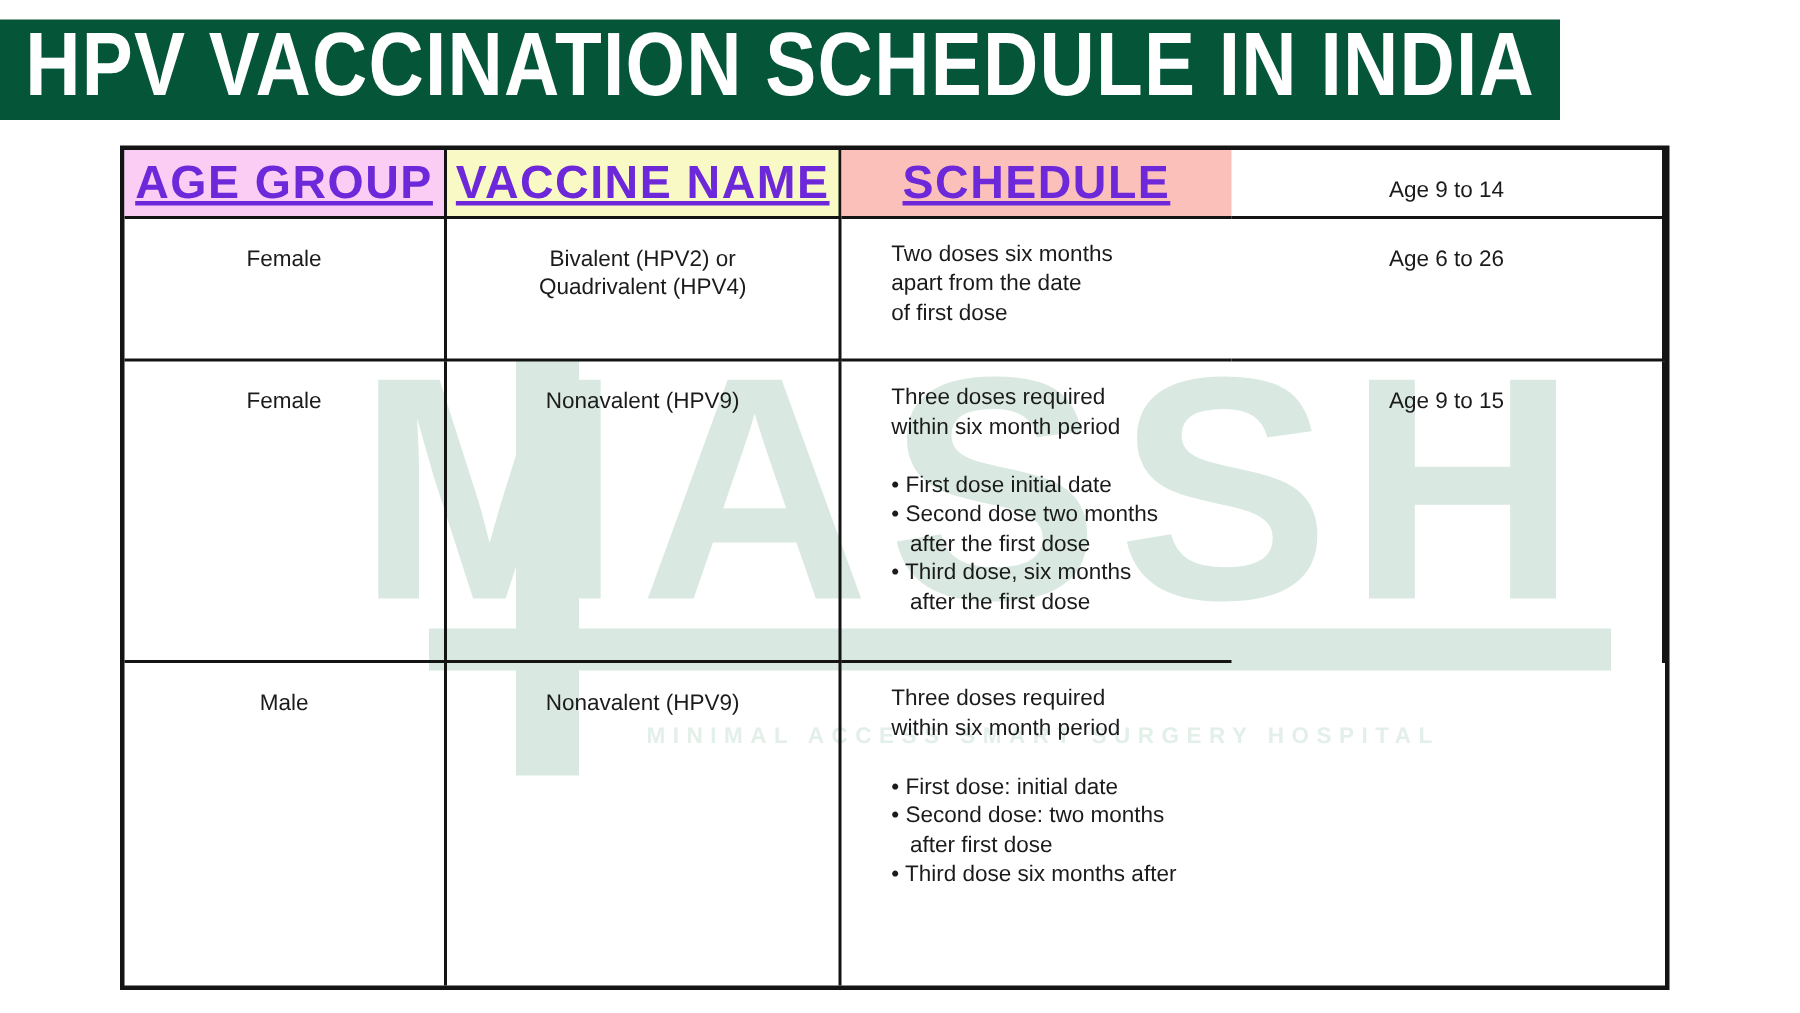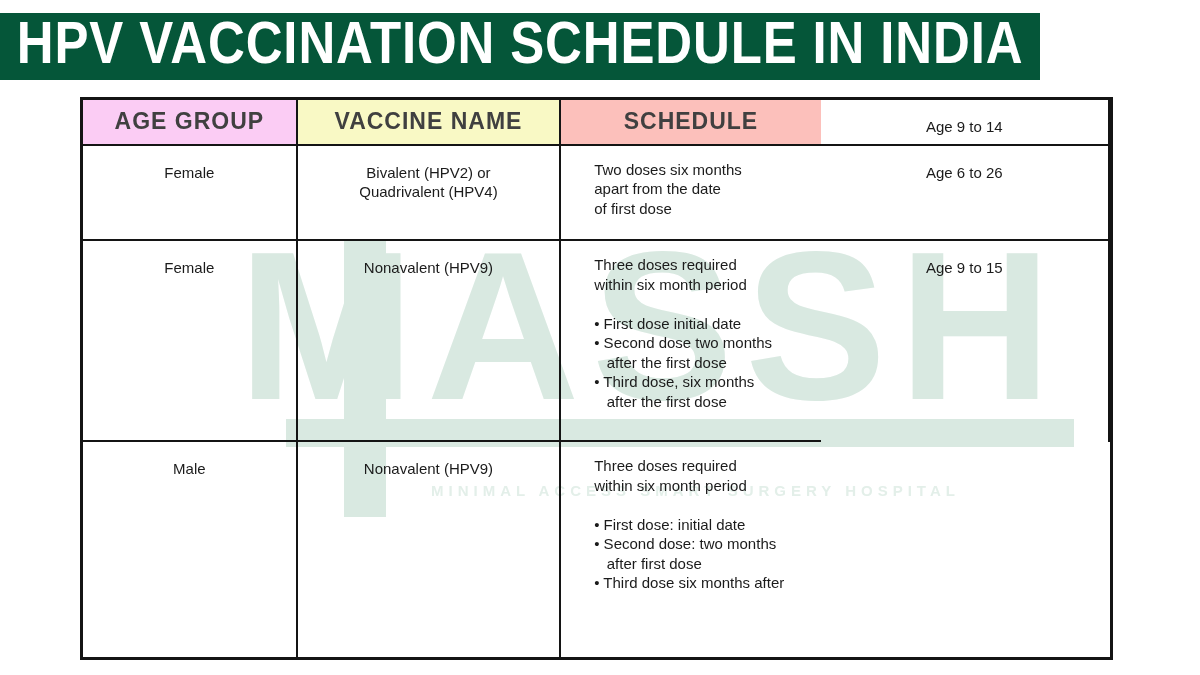--- a/index.html
+++ b/index.html
@@ -38,21 +38,21 @@
     border:3px solid #141414;box-sizing:border-box;background:transparent;
   }
   .cell{
     border-right:2px solid #141414;border-bottom:2px solid #141414;
     box-sizing:border-box;background:transparent;
   }
   .cell.last-col{border-right:none;}
   .cell.last-row{border-bottom:none;}
   .hcell{
     display:flex;align-items:center;justify-content:center;
-    font-weight:bold;font-size:23px;letter-spacing:1px;color:#404040;
+    font-weight:bold;font-size:31px;letter-spacing:1px;color:#6d28d9;text-decoration:underline;
   }
   .h-pink{background:#fbccf4;}
   .h-lavender{background:#c9c6f3;}
   .h-yellow{background:#f9f9c5;}
   .h-salmon{background:#fcc0bb;}
   .bcell{
     font-size:15px;line-height:1.3;padding-top:17px;text-align:center;
     white-space:pre-wrap;
   }
   .bcell.sched{

